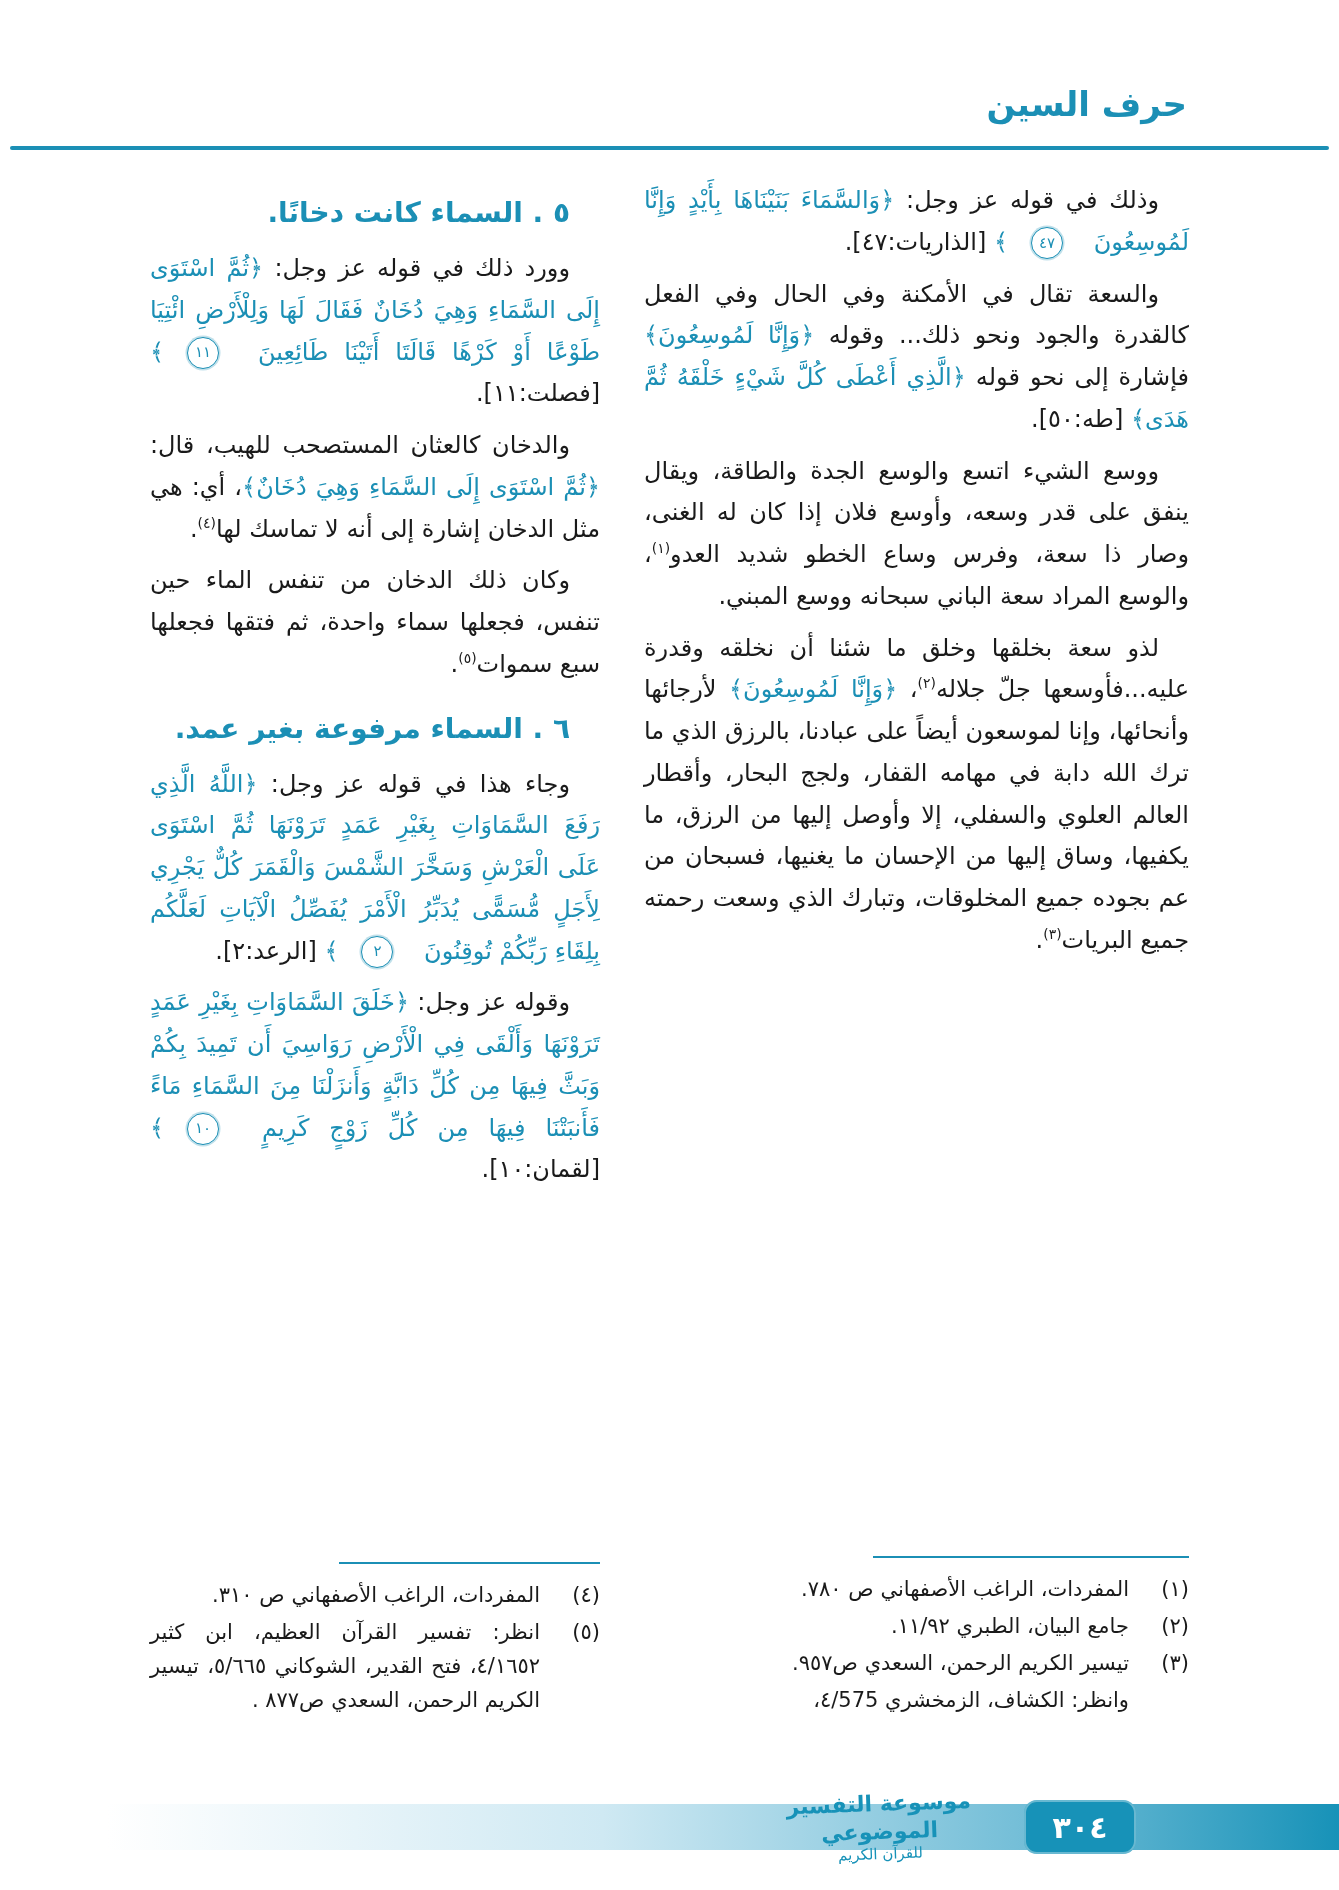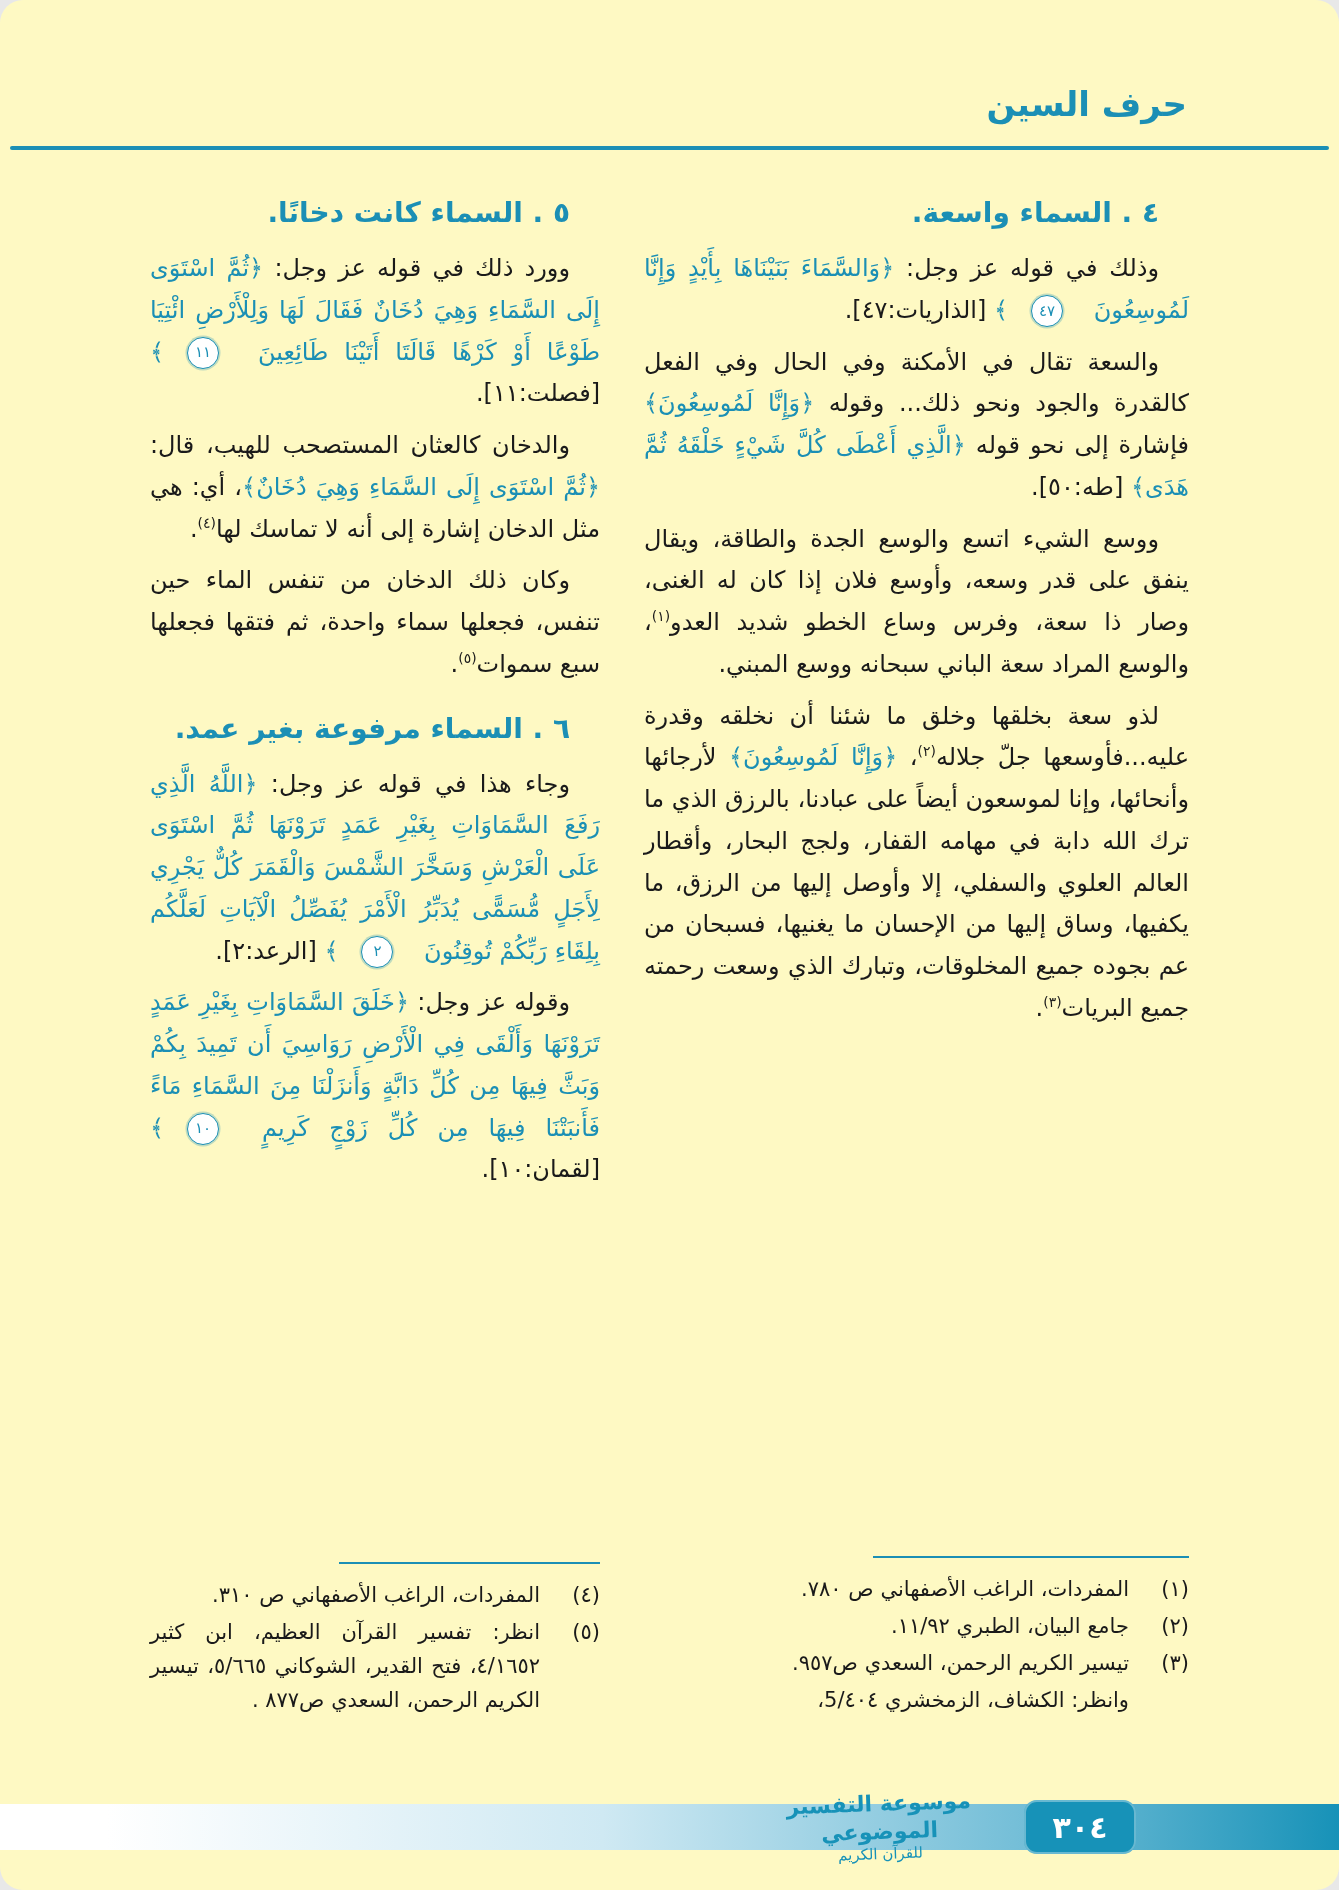--- a/index.html
+++ b/index.html
@@ -1,26 +1,25 @@
 <!DOCTYPE html>
 <html lang="ar"><head>
 <meta charset="utf-8">
 <style>
   * { margin:0; padding:0; box-sizing:border-box; }
   html, body { background:#e8e8e8; }
   .page {
     position:relative;
     width:1339px; height:1890px;
     margin:0 auto;
-    background:#fef9c3;
+    background:#ffffff;
     font-family:"DejaVu Sans", sans-serif;
     direction:rtl;
     overflow:hidden;
     color:#1a1a1a;
-    border-radius:23px;
   }
   
   .header-title {
     position:absolute; top:84px; right:152px;
     font-size:34px; font-weight:bold; color:#1b8fb5;
     letter-spacing:1px;
   }
   .header-rule {
     position:absolute; top:146px; left:10px; right:10px;
     height:4px; background:#1b8fb5; border-radius:2px;
@@ -87,21 +86,20 @@
 <body>
 
 <div class="page">
 
   <div class="header-title">حرف السين</div>
   <div class="header-rule"></div>
 
   <main class="columns">
 
     <section class="col col-right">
-      <h2 class="sec-heading">٤ . السماء واسعة.</h2>
 
       <p class="body-p"><span>وذلك في قوله عز وجل: </span><span class="quran">﴿وَالسَّمَاءَ بَنَيْنَاهَا بِأَيْدٍ وَإِنَّا لَمُوسِعُونَ </span><span class="ayah-num">٤٧</span><span class="quran">﴾</span><span class="verse-ref"> [الذاريات:٤٧].</span></p>
 
       <p class="body-p"><span>والسعة تقال في الأمكنة وفي الحال وفي الفعل كالقدرة والجود ونحو ذلك... وقوله </span><span class="quran">﴿وَإِنَّا لَمُوسِعُونَ﴾</span><span> فإشارة إلى نحو قوله </span><span class="quran">﴿الَّذِي أَعْطَى كُلَّ شَيْءٍ خَلْقَهُ ثُمَّ هَدَى﴾</span><span class="verse-ref"> [طه:٥٠].</span></p>
 
       <p class="body-p"><span>ووسع الشيء اتسع والوسع الجدة والطاقة، ويقال ينفق على قدر وسعه، وأوسع فلان إذا كان له الغنى، وصار ذا سعة، وفرس وساع الخطو شديد العدو</span><span class="fnref">(١)</span><span>، والوسع المراد سعة الباني سبحانه ووسع المبني.</span></p>
 
       <p class="body-p"><span>لذو سعة بخلقها وخلق ما شئنا أن نخلقه وقدرة عليه...فأوسعها جلّ جلاله</span><span class="fnref">(٢)</span><span>، </span><span class="quran">﴿وَإِنَّا لَمُوسِعُونَ﴾</span><span> لأرجائها وأنحائها، وإنا لموسعون أيضاً على عبادنا، بالرزق الذي ما ترك الله دابة في مهامه القفار، ولجج البحار، وأقطار العالم العلوي والسفلي، إلا وأوصل إليها من الرزق، ما يكفيها، وساق إليها من الإحسان ما يغنيها، فسبحان من عم بجوده جميع المخلوقات، وتبارك الذي وسعت رحمته جميع البريات</span><span class="fnref">(٣)</span><span>.</span></p>
 
       <div class="footnotes">
@@ -113,21 +111,21 @@
         <div class="fn">
           <span class="fn-num">(٢)</span>
           <span class="fn-text">جامع البيان، الطبري ١١/٩٢.</span>
         </div>
         <div class="fn">
           <span class="fn-num">(٣)</span>
           <span class="fn-text">تيسير الكريم الرحمن، السعدي ص٩٥٧.</span>
         </div>
         <div class="fn">
           <span class="fn-num"></span>
-          <span class="fn-text">وانظر: الكشاف، الزمخشري 5/٤٠٤،</span>
+          <span class="fn-text">وانظر: الكشاف، الزمخشري ٤/575،</span>
         </div>
       </div>
     </section>
 
     <section class="col col-left">
       <h2 class="sec-heading">٥ . السماء كانت دخانًا.</h2>
 
       <p class="body-p"><span>وورد ذلك في قوله عز وجل: </span><span class="quran">﴿ثُمَّ اسْتَوَى إِلَى السَّمَاءِ وَهِيَ دُخَانٌ فَقَالَ لَهَا وَلِلْأَرْضِ ائْتِيَا طَوْعًا أَوْ كَرْهًا قَالَتَا أَتَيْنَا طَائِعِينَ </span><span class="ayah-num">١١</span><span class="quran">﴾</span><span class="verse-ref"> [فصلت:١١].</span></p>
 
       <p class="body-p"><span>والدخان كالعثان المستصحب للهيب، قال: </span><span class="quran">﴿ثُمَّ اسْتَوَى إِلَى السَّمَاءِ وَهِيَ دُخَانٌ﴾</span><span>، أي: هي مثل الدخان إشارة إلى أنه لا تماسك لها</span><span class="fnref">(٤)</span><span>.</span></p>

